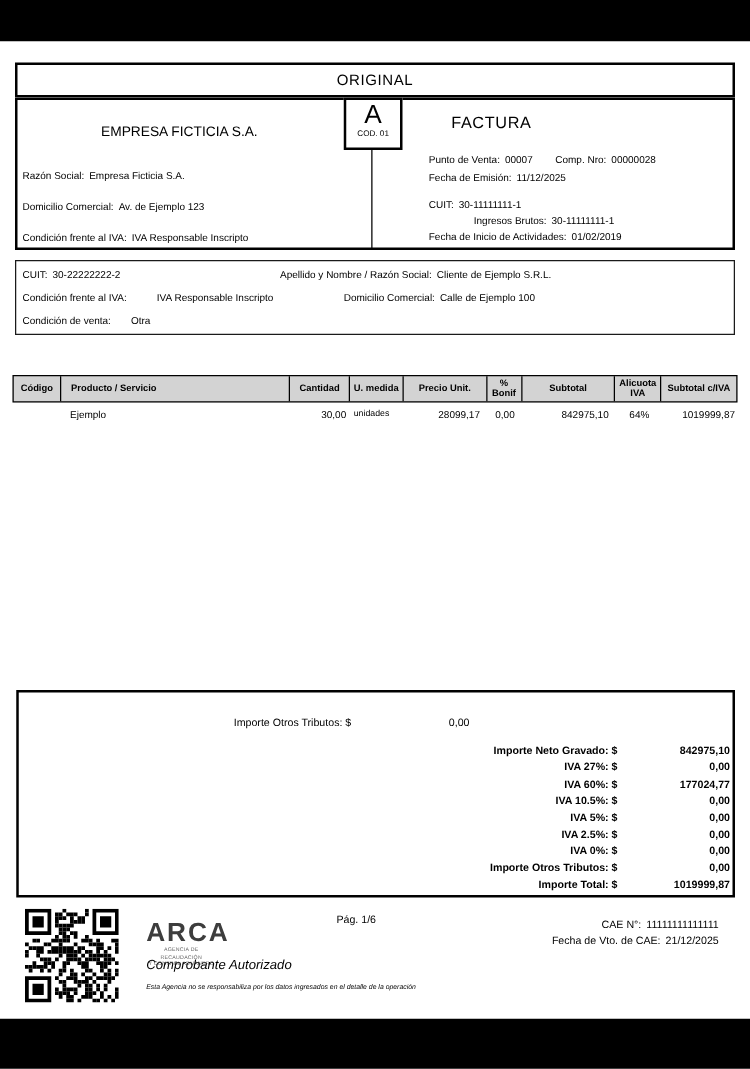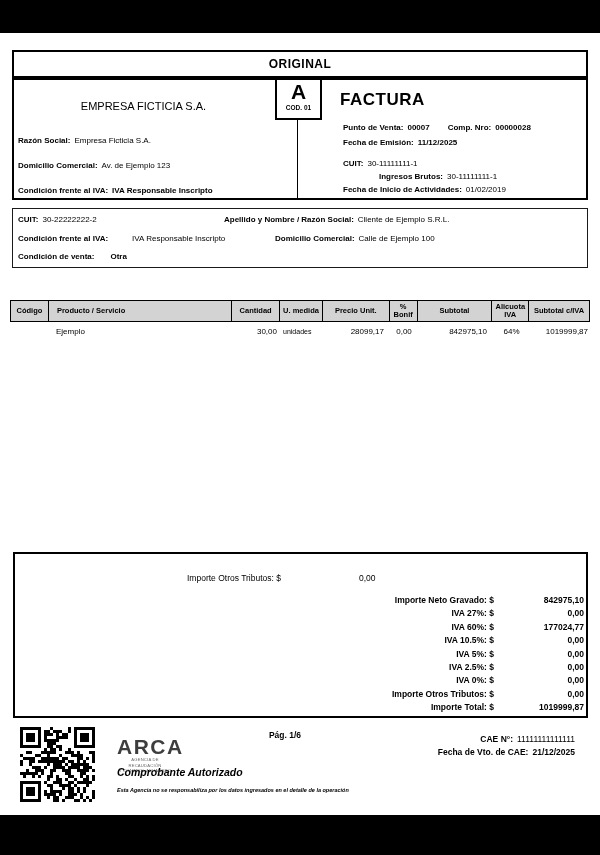--- a/index.html
+++ b/index.html
@@ -1,26 +1,26 @@
 <!DOCTYPE html>
 <html><head>
 <meta charset="utf-8">
 <style>
   html,body{margin:0;padding:0;}
   body{width:600px;height:855px;background:#fff;font-family:"Liberation Sans", sans-serif;color:#000;overflow:hidden;}
   .page{position:relative;width:600px;height:855px;background:#fff;}
   .abs{position:absolute;}
-  .b{font-weight:bold;}
+  .b{font-weight:normal;}
   .i{font-style:italic;}
   .line{font-size:8px;white-space:nowrap;line-height:1.2;}
   .bar{left:0;width:600px;background:#000;}
   .box{border:2px solid #000;box-sizing:border-box;background:#fff;}
   .boxthin{border:1.5px solid #1a1a1a;box-sizing:border-box;background:#fff;}
   .val{margin-left:4px;font-weight:normal;}
-  .valb{margin-left:4px;font-weight:bold;}
+  .valb{margin-left:4px;font-weight:normal;}
   
   .thead{display:flex;background:#d3d3d3;border:1px solid #000;box-sizing:border-box;height:22px;}
   .thead .cell{border-right:1px solid #000;box-sizing:border-box;display:flex;align-items:center;justify-content:center;text-align:center;font-size:7.5px;font-weight:bold;line-height:1.1;}
   .thead .cell:last-child{border-right:none;}
   .trow{display:flex;height:15px;font-size:8px;align-items:center;}
   .trow .cell{box-sizing:border-box;}
   .c0{width:38px;}.c1{width:184px;}.c2{width:48px;}.c3{width:43px;}.c4{width:67px;}
   .c5{width:28px;}.c6{width:75px;}.c7{width:37px;}.c8{width:60px;}
   .tr{text-align:right;}
   .tc{text-align:center;}
@@ -56,21 +56,21 @@
   <div class="abs line" style="left:18px;top:136px;">
     <span class="b">Razón Social:</span><span class="val">Empresa Ficticia S.A.</span>
   </div>
   <div class="abs line" style="left:18px;top:161px;">
     <span class="b">Domicilio Comercial:</span><span class="val">Av. de Ejemplo 123</span>
   </div>
   <div class="abs line" style="left:18px;top:186px;">
     <span class="b">Condición frente al IVA:</span><span class="valb">IVA Responsable Inscripto</span>
   </div>
 
-  <div class="abs b" style="left:340px;top:90px;font-size:17px;letter-spacing:.5px;">FACTURA</div>
+  <div class="abs b" style="left:361px;top:90px;font-size:13px;letter-spacing:.5px;">FACTURA</div>
   <div class="abs line" style="left:343px;top:123px;">
     <span class="b">Punto de Venta:</span><span class="valb">00007</span><span class="b" style="margin-left:18px;">Comp. Nro:</span><span class="valb">00000028</span>
   </div>
   <div class="abs line" style="left:343px;top:138px;">
     <span class="b">Fecha de Emisión:</span><span class="valb">11/12/2025</span>
   </div>
   <div class="abs line" style="left:343px;top:159px;">
     <span class="b">CUIT:</span><span class="val">30-11111111-1</span>
   </div>
   <div class="abs line" style="left:343px;top:172px;padding-left:36px;">

